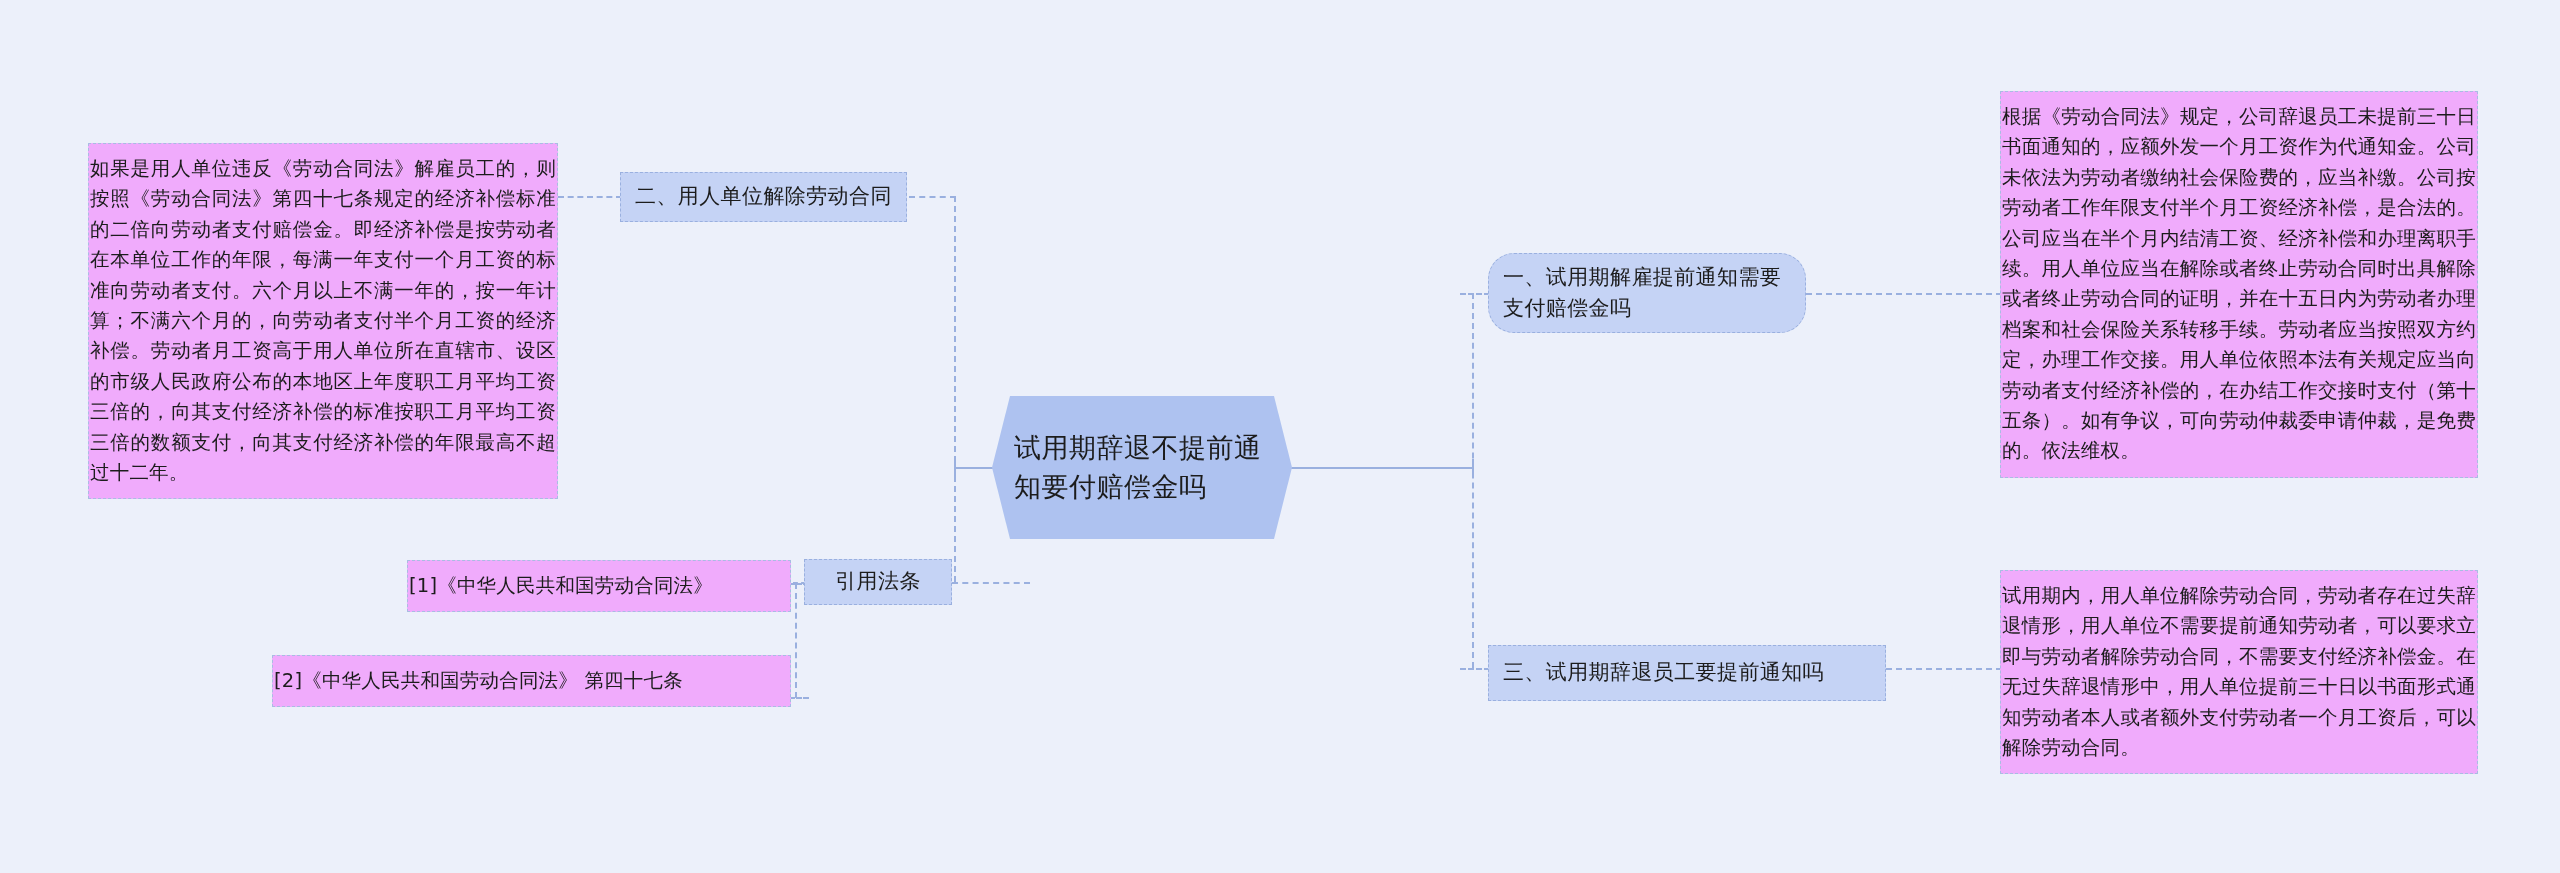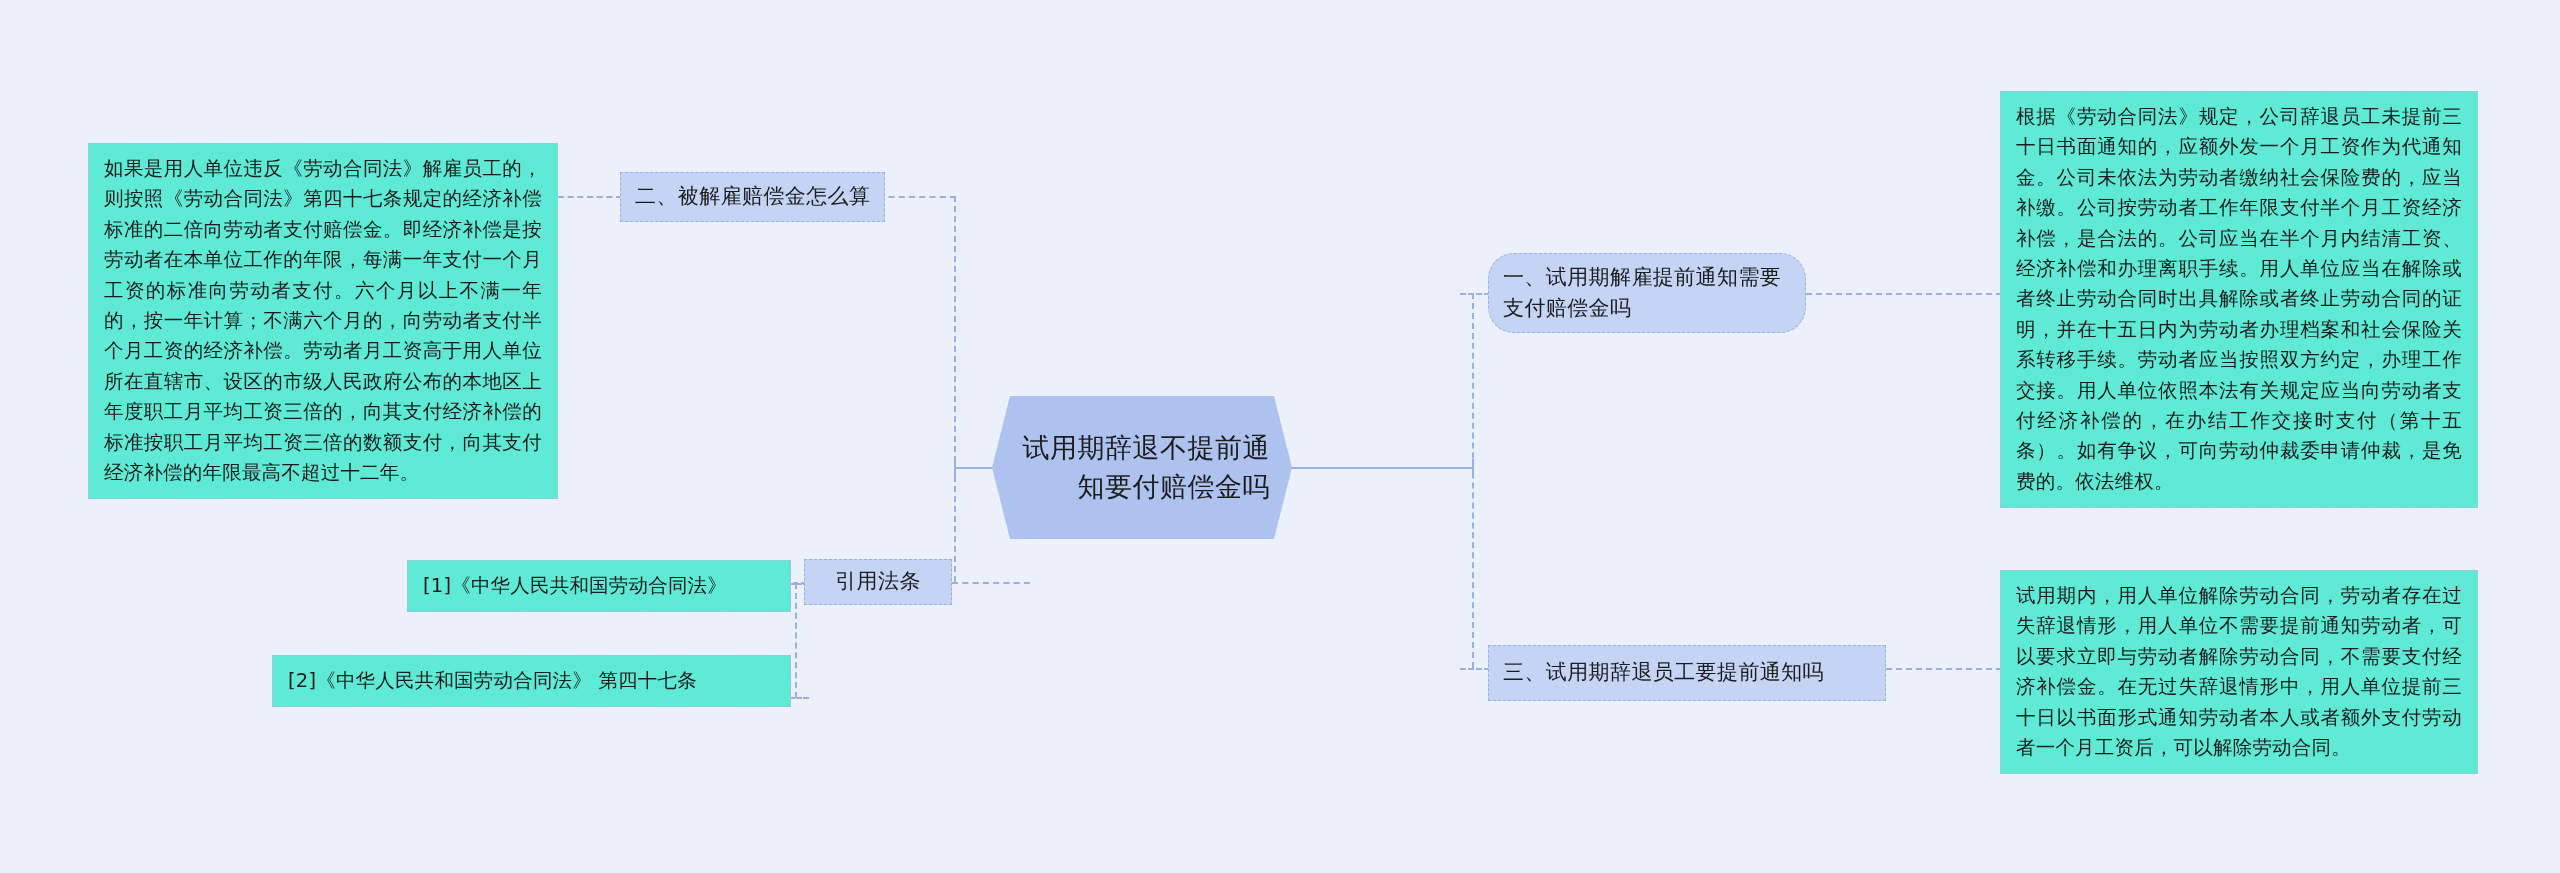--- a/index.html
+++ b/index.html
@@ -29,44 +29,44 @@
   .center-node {
     left: 992px;
     top: 396px;
     width: 300px;
     height: 143px;
     background: #aec2f0;
     clip-path: polygon(6% 0%, 94% 0%, 100% 50%, 94% 100%, 6% 100%, 0% 50%);
     display: flex;
     align-items: center;
     justify-content: center;
-    text-align: right;
+    text-align: left;
     font-size: 27px;
     line-height: 1.42;
     letter-spacing: 0.5px;
     padding: 9px 22px;
   }
   
   .branch-node {
     background: #c5d3f5;
     border: 1.5px dashed #9ab0df;
     display: flex;
     align-items: center;
     font-size: 21px;
     line-height: 1.5;
     padding: 8px 14px;
     letter-spacing: 0.4px;
   }
   
   .leaf-node {
-    background: #5eead4;
+    background: #f0abfc;
     border: 1.5px dashed #a9bde2;
     font-size: 19.5px;
     line-height: 1.56;
-    padding: 10px 15px;
+    padding: 10px 1px;
     letter-spacing: 0.2px;
     text-align: justify;
     text-justify: inter-character;
   }
   .leaf-node.plain {
     display: flex;
     align-items: center;
     text-align: right;
   }
   
@@ -134,21 +134,21 @@
   <div class="conn conn-h" style="left:1460px; top:293px; width:30px;"></div>
 
   <div class="conn conn-h" style="left:1460px; top:668px; width:30px;"></div>
 
   <div class="conn conn-h" style="left:1806px; top:293px; width:196px;"></div>
 
   <div class="conn conn-h" style="left:1886px; top:668px; width:116px;"></div>
 
   <div class="node leaf-node" id="leaf-left">如果是用人单位违反《劳动合同法》解雇员工的，则按照《劳动合同法》第四十七条规定的经济补偿标准的二倍向劳动者支付赔偿金。即经济补偿是按劳动者在本单位工作的年限，每满一年支付一个月工资的标准向劳动者支付。六个月以上不满一年的，按一年计算；不满六个月的，向劳动者支付半个月工资的经济补偿。劳动者月工资高于用人单位所在直辖市、设区的市级人民政府公布的本地区上年度职工月平均工资三倍的，向其支付经济补偿的标准按职工月平均工资三倍的数额支付，向其支付经济补偿的年限最高不超过十二年。</div>
 
-  <div class="node branch-node" id="b2">二、被解雇赔偿金怎么算</div>
+  <div class="node branch-node" id="b2">二、用人单位解除劳动合同</div>
 
   <div class="node center-node" id="n-center">试用期辞退不提前通知要付赔偿金吗</div>
 
   <div class="node branch-node" id="bq">引用法条</div>
 
   <div class="node leaf-node plain" id="leaf-c1">[1]《中华人民共和国劳动合同法》</div>
   <div class="node leaf-node" id="leaf-c2">[2]《中华人民共和国劳动合同法》 第四十七条</div>
 
   <div class="node branch-node" id="b1">一、试用期解雇提前通知需要支付赔偿金吗</div>
 

